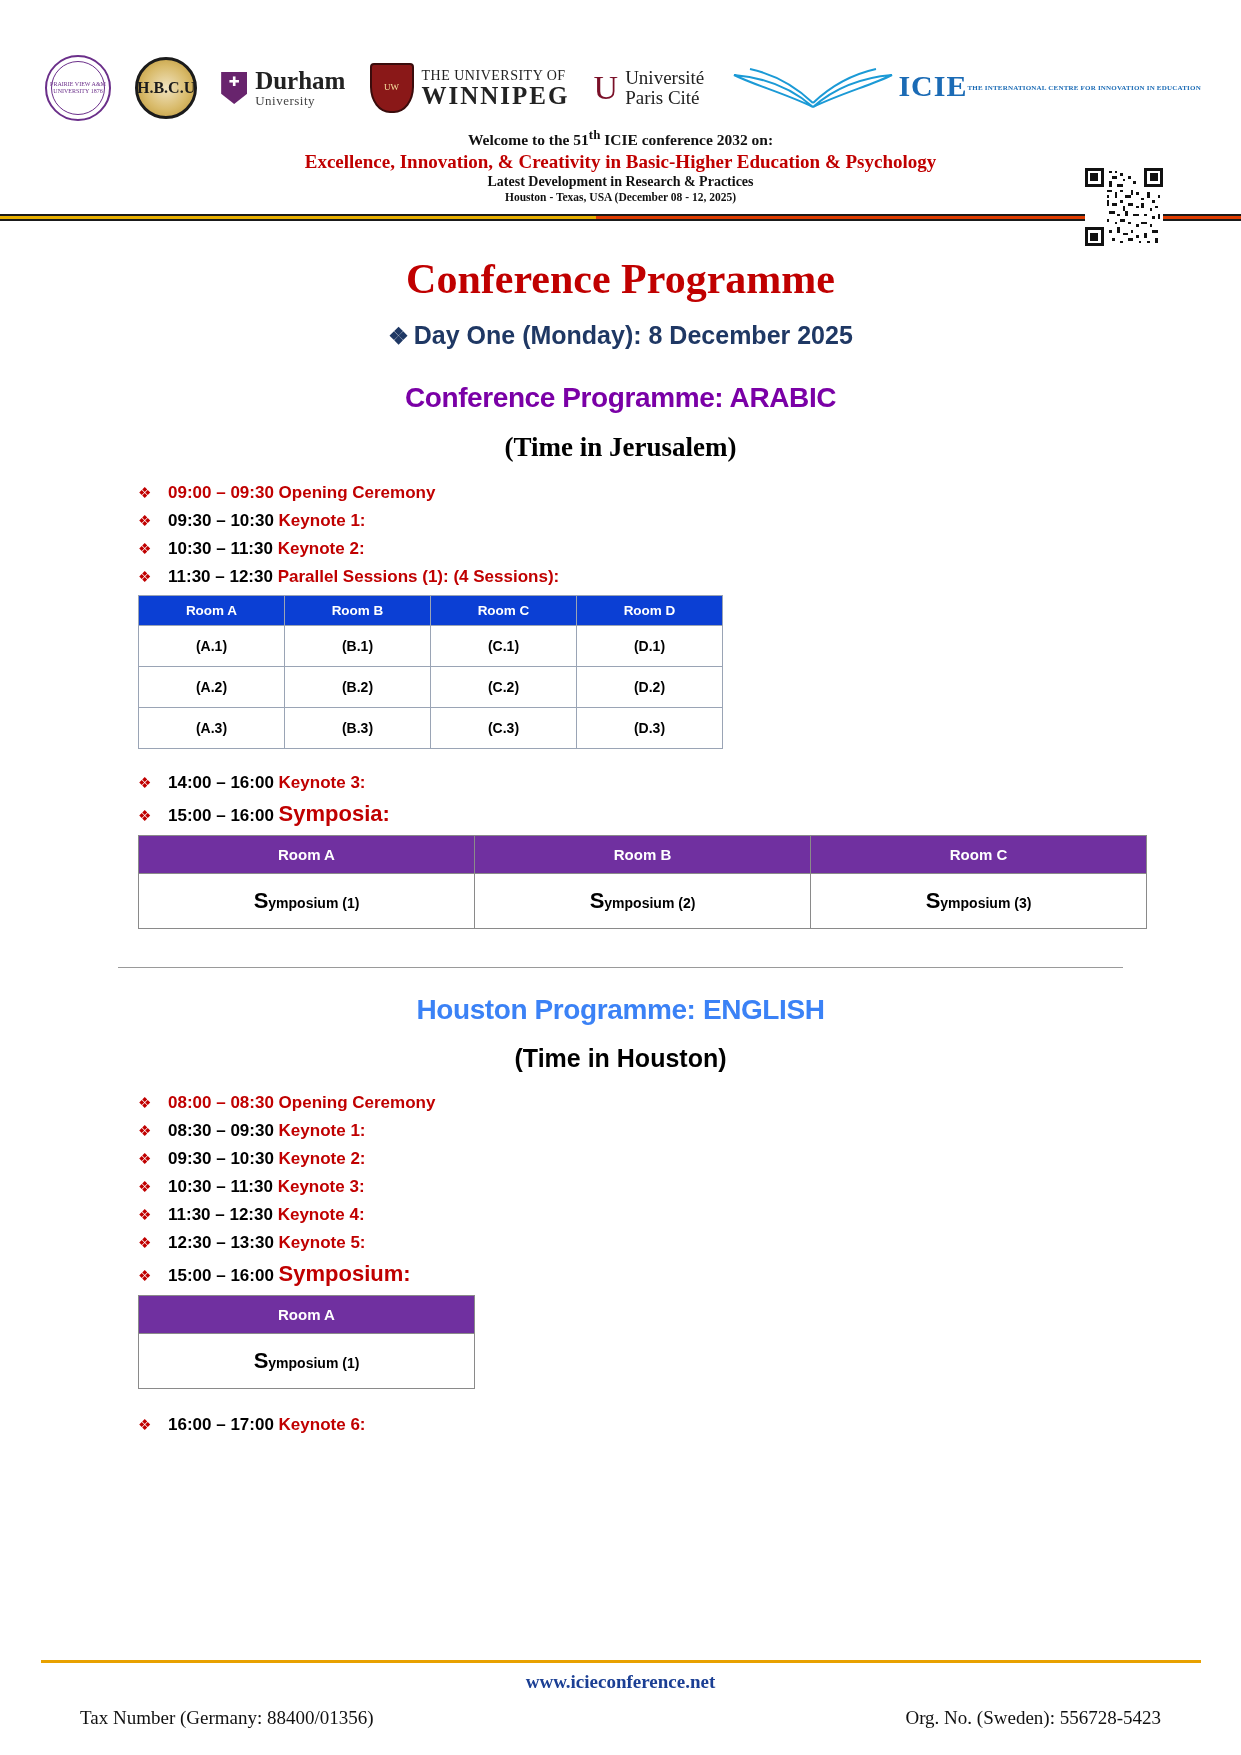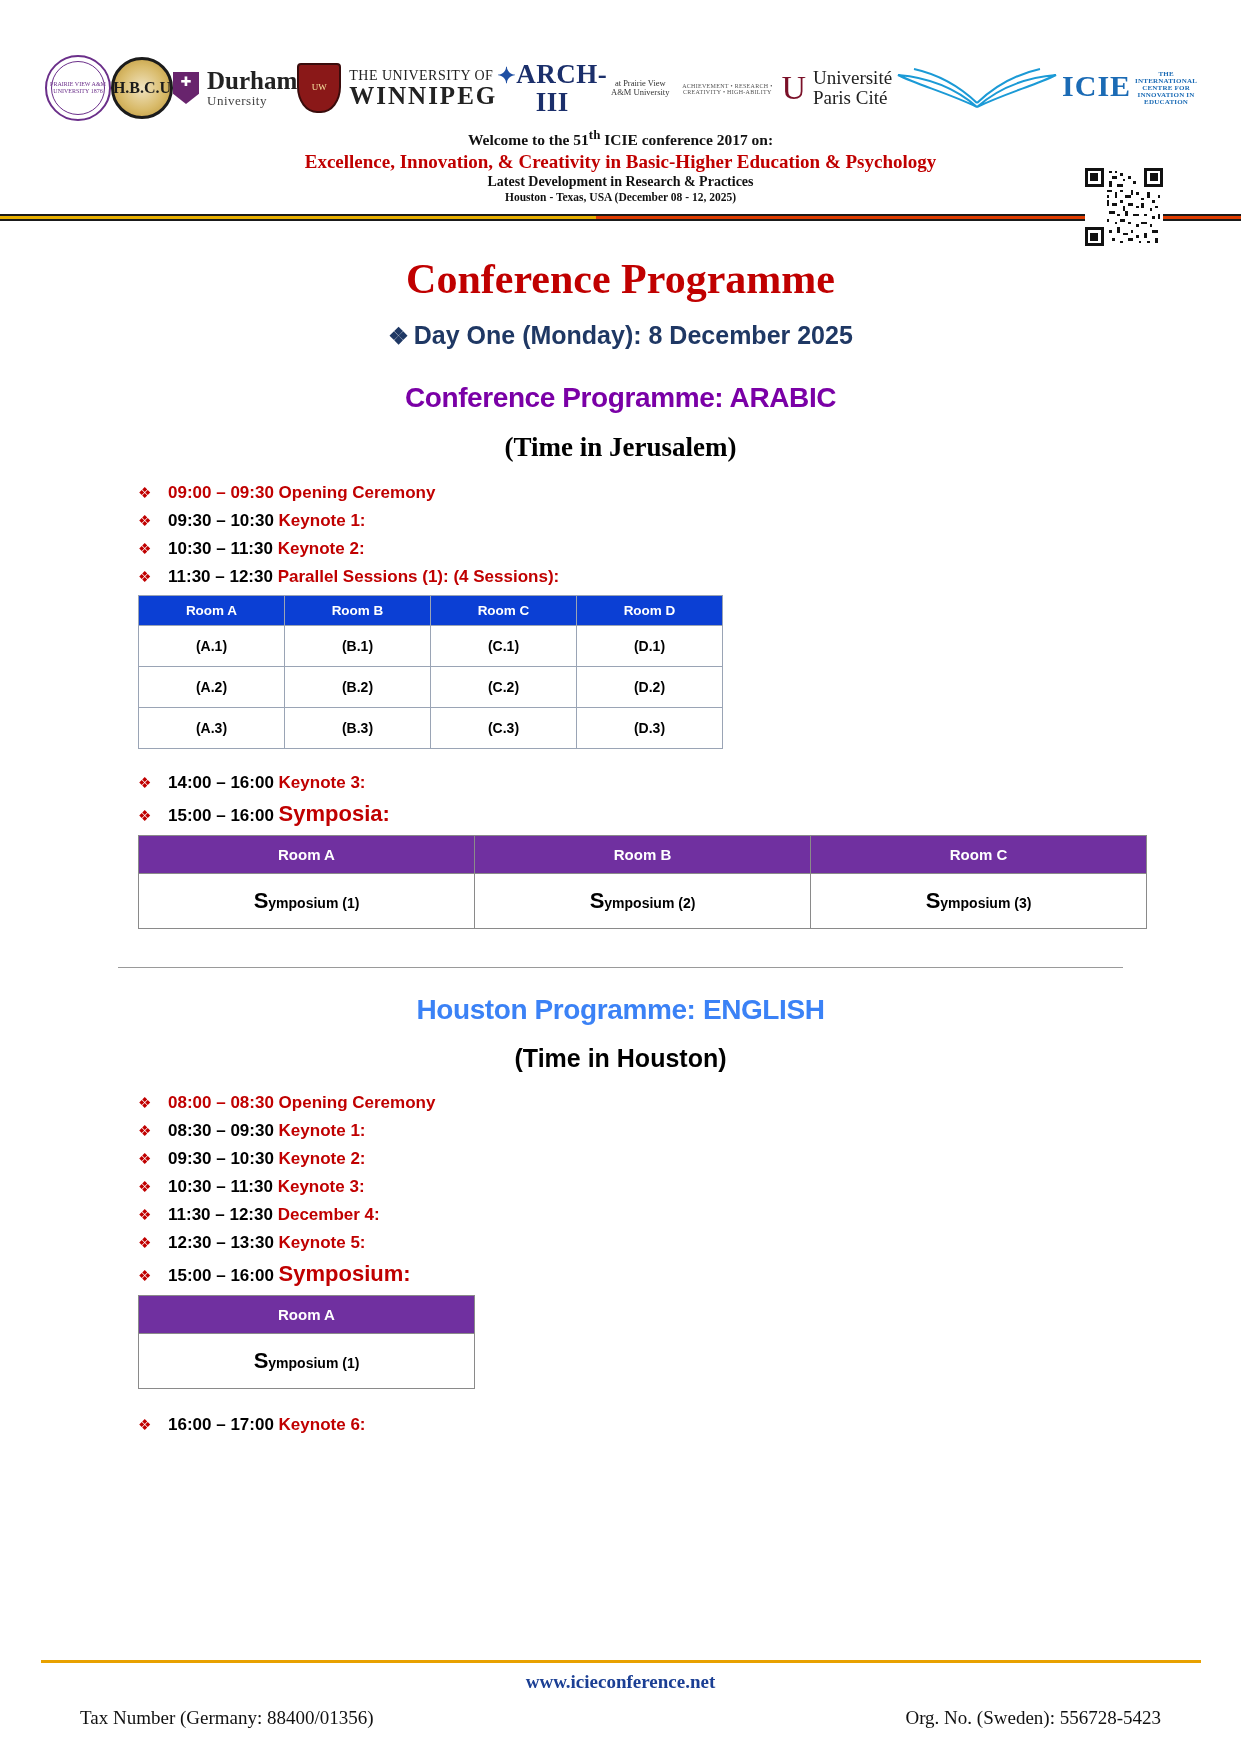--- a/index.html
+++ b/index.html
@@ -325,25 +325,20 @@
     </div>
 
     <div class="logo winnipeg">
       <div class="win-crest">UW</div>
       <div class="win-text">
         <div class="w1">THE UNIVERSITY OF</div>
         <div class="w2">WINNIPEG</div>
       </div>
     </div>
 
-    <div class="logo arch">
-      <div class="a1"><span class="star">✦</span><span>ARCH-III</span></div>
-      <div class="a2">at Prairie View A&amp;M University</div>
-      <div class="a3">ACHIEVEMENT • RESEARCH • CREATIVITY • HIGH-ABILITY</div>
-    </div>
 
     <div class="logo paris">
       <div class="paris-mark">U</div>
       <div class="paris-text">
         <div class="p1">Université</div>
         <div class="p2">Paris Cité</div>
       </div>
     </div>
 
     <div class="logo icie">
@@ -357,21 +352,21 @@
           </g>
         </svg>
       </div>
       <div class="i1">ICIE</div>
       <div class="i2">THE INTERNATIONAL CENTRE FOR INNOVATION IN EDUCATION</div>
     </div>
   </div>
 
   <div class="welcome">
     <div class="w-line1">
-      <span>Welcome to the 51</span><sup>th</sup><span> ICIE conference 2017 on:</span>
+      <span>Welcome to the 51</span><sup>th</sup><span> ICIE conference 2032 on:</span>
     </div>
     <div class="w-line2">Excellence, Innovation, &amp; Creativity in Basic-Higher Education &amp; Psychology</div>
     <div class="w-line3">Latest Development in Research &amp; Practices</div>
     <div class="w-line4">Houston - Texas, USA (December 08 - 12, 2025)</div>
   </div>
 
   <div class="qr">
     <svg width="78" height="78" viewBox="0 0 29 29" shape-rendering="crispEdges">
       <rect width="29" height="29" fill="#fff"></rect>
       <g fill="#111">
@@ -558,21 +553,21 @@
       <li>
         <span class="dingbat">❖</span>
         <span><span class="t-black">09:30 – 10:30 </span><span class="t-red">Keynote 2:</span></span>
       </li>
       <li>
         <span class="dingbat">❖</span>
         <span><span class="t-black">10:30 – 11:30 </span><span class="t-red">Keynote 3:</span></span>
       </li>
       <li>
         <span class="dingbat">❖</span>
-        <span><span class="t-black">11:30 – 12:30 </span><span class="t-red">December 4:</span></span>
+        <span><span class="t-black">11:30 – 12:30 </span><span class="t-red">Keynote 4:</span></span>
       </li>
       <li>
         <span class="dingbat">❖</span>
         <span><span class="t-black">12:30 – 13:30 </span><span class="t-red">Keynote 5:</span></span>
       </li>
       <li>
         <span class="dingbat">❖</span>
         <span><span class="t-black">15:00 – 16:00 </span><span class="big-red">Symposium:</span></span>
       </li>
     </ul>

